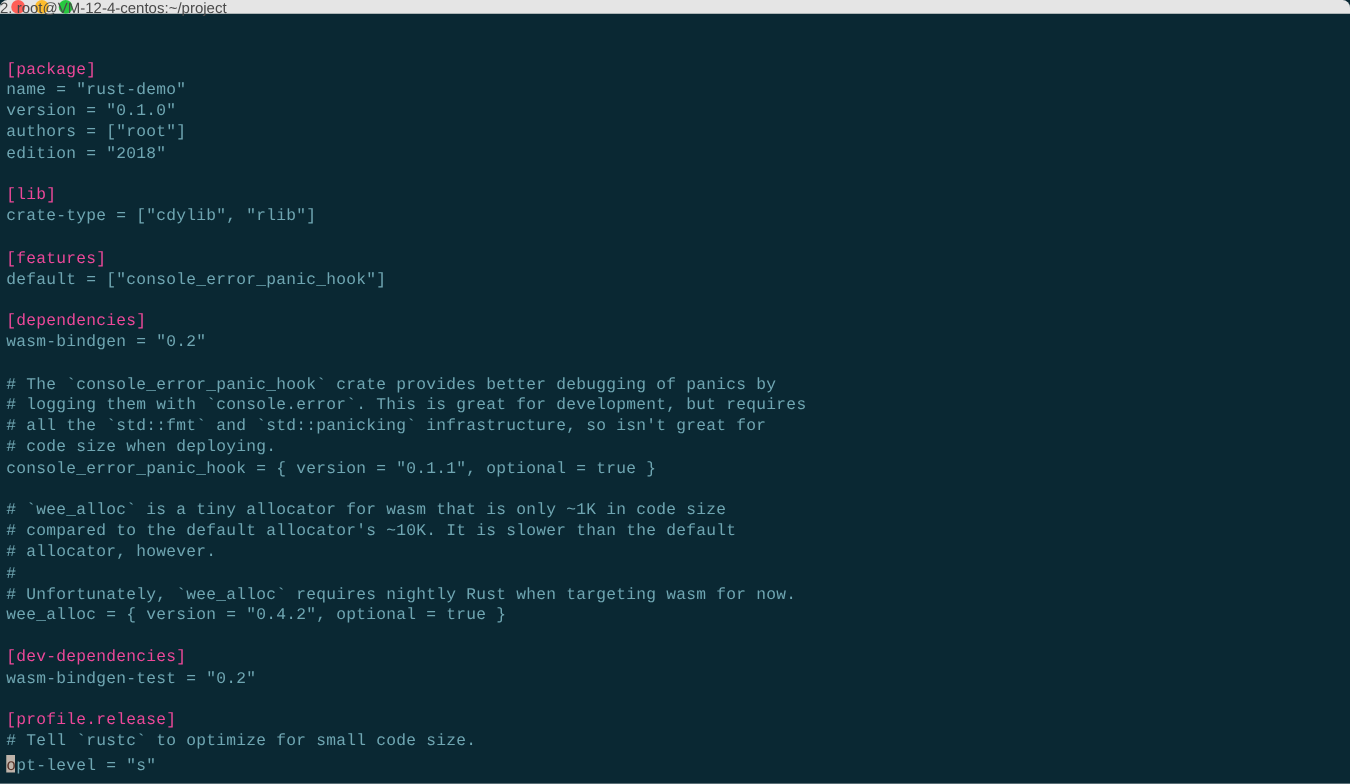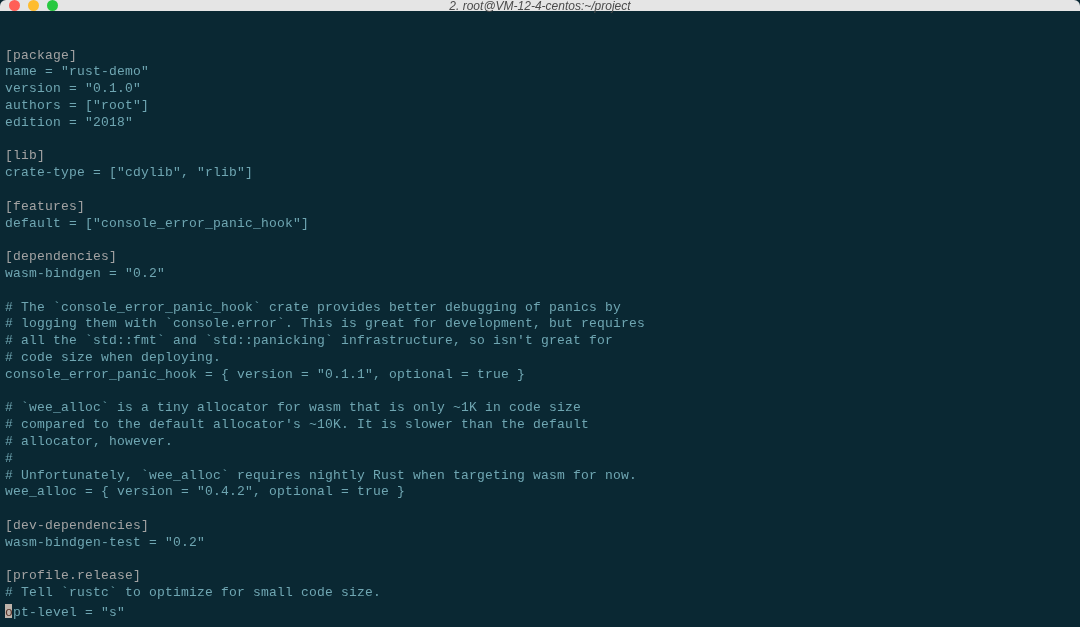--- a/index.html
+++ b/index.html
@@ -4,24 +4,24 @@
 <style>
   * { margin: 0; padding: 0; box-sizing: border-box; }
   html, body { width: 1080px; height: 627px; overflow: hidden; font-family: Menlo, Consolas, "Courier New", monospace; }
   .window { width: 100%; height: 100%; background: #0a2833; display: flex; flex-direction: column; }
   .titlebar { height: 20px; background: #e5e5e5; display: flex; align-items: center; position: relative; border-top-left-radius: 6px; border-top-right-radius: 6px; }
   .traffic-lights { display: flex; gap: 8px; padding-left: 9px; }
   .traffic-light { width: 11px; height: 11px; border-radius: 50%; }
   .tl-close { background: #ff5f57; }
   .tl-min { background: #febc2e; }
   .tl-max { background: #28c840; }
-  .title-text { position: absolute; left: 0; right: 0; text-align: center; font-size: 12px; color: #4a4a4a; font-family: -apple-system, "Helvetica Neue", Arial, sans-serif; pointer-events: none; font-style: italic; }
+  .title-text { position: absolute; left: 0; right: 0; font-size: 12px; color: #4a4a4a; font-family: -apple-system, "Helvetica Neue", Arial, sans-serif; pointer-events: none; }
   .terminal { flex: 1; padding: 3px 5px 0 5px; color: #6fa6b2; font-size: 13px; line-height: 16.8px; white-space: pre; letter-spacing: 0.2px; position: relative; }
   .line { height: 16.8px; }
-  .keyword { color: #a3a3a3; font-weight: 500; }
+  .keyword { color: #ec4899; font-weight: 500; }
   .cursor { display: inline-block; width: 7px; height: 14px; background: #c8dbdd; margin-right: -7px; position: relative; top: 2px; mix-blend-mode: difference; }
 </style>
 </head>
 <body>
 
 <div class="window">
   <div class="titlebar">
     <div class="traffic-lights">
       <div class="traffic-light tl-close"></div>
       <div class="traffic-light tl-min"></div>

